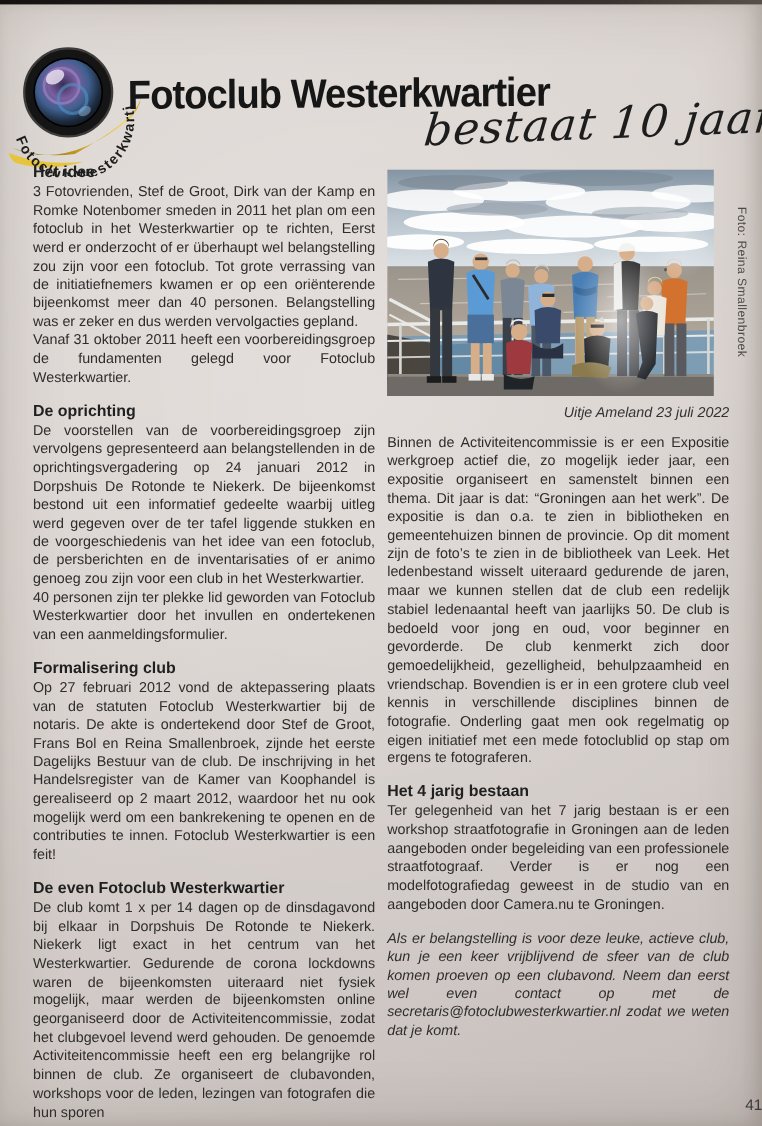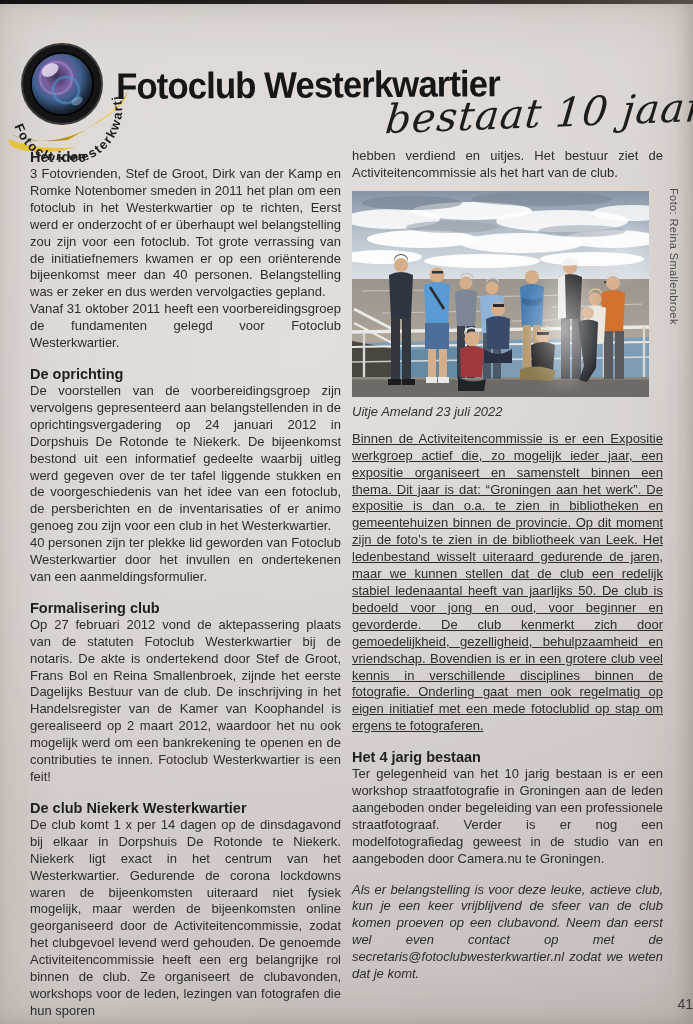--- a/index.html
+++ b/index.html
@@ -36,27 +36,27 @@
   .columns { position:absolute; top:148px; left:30px; right:30px; bottom:30px;
     display:flex; gap:11px; }
   .col { width:311px; }
   .col p { font-size:13px; line-height:16.9px; text-align:justify;
     hyphens:auto; -webkit-hyphens:auto; color:#2e2d2c; }
   .col h2 { font-size:14.5px; line-height:18px; font-weight:bold; color:#1f1f1f; }
   .sec { margin-bottom:13px; }
   .sec:last-child { margin-bottom:0; }
   .intro { margin-bottom:9px; }
   .closing { font-style:italic; margin-top:14px; }
-  .r-body { margin-top:2px;text-decoration:underline; }
+  .r-body { margin-top:2px; }
   .r-sec { margin-top:13px; }
 
   
   figure.photo { margin:6px 0 0 0; }
   .photo-svg { display:block; width:297px; height:206px; }
-  figcaption { font-size:13px; font-style:italic; color:#333; margin:7px 0 12px 0; }
+  figcaption { font-size:13px; font-style:italic; color:#333; margin:7px 0 12px 0;text-align:right; }
   .photo-credit {
     position:absolute; right:13px; top:188px;
     writing-mode:vertical-rl; font-size:11px; letter-spacing:.4px; color:#4c4a48;
   }
 
   .page-number { position:absolute; bottom:12px; left:0; width:100%;
     text-align:right; font-size:14px; color:#3a3a3a; }
 </style>
 </head>
 <body>
@@ -117,27 +117,26 @@
       <div class="sec">
         <h2>De oprichting</h2>
         <p>De voorstellen van de voorbereidingsgroep zijn vervolgens gepresenteerd aan belangstellenden in de oprichtingsvergadering op 24 januari 2012 in Dorpshuis De Rotonde te Niekerk. De bijeenkomst bestond uit een informatief gedeelte waarbij uitleg werd gegeven over de ter tafel liggende stukken en de voorgeschiedenis van het idee van een fotoclub, de persberichten en de inventarisaties of er animo genoeg zou zijn voor een club in het Westerkwartier.</p>
         <p>40 personen zijn ter plekke lid geworden van Fotoclub Westerkwartier door het invullen en ondertekenen van een aanmeldingsformulier.</p>
       </div>
       <div class="sec">
         <h2>Formalisering club</h2>
         <p>Op 27 februari 2012 vond de aktepassering plaats van de statuten Fotoclub Westerkwartier bij de notaris. De akte is ondertekend door Stef de Groot, Frans Bol en Reina Smallenbroek, zijnde het eerste Dagelijks Bestuur van de club. De inschrijving in het Handelsregister van de Kamer van Koophandel is gerealiseerd op 2 maart 2012, waardoor het nu ook mogelijk werd om een bankrekening te openen en de contributies te innen. Fotoclub Westerkwartier is een feit!</p>
       </div>
       <div class="sec">
-        <h2>De club Niekerk Westerkwartier</h2>
+        <h2>De even Fotoclub Westerkwartier</h2>
         <p>De club komt 1 x per 14 dagen op de dinsdagavond bij elkaar in Dorpshuis De Rotonde te Niekerk. Niekerk ligt exact in het centrum van het Westerkwartier. Gedurende de corona lockdowns waren de bijeenkomsten uiteraard niet fysiek mogelijk, maar werden de bijeenkomsten online georganiseerd door de Activiteitencommissie, zodat het clubgevoel levend werd gehouden. De genoemde Activiteitencommissie heeft een erg belangrijke rol binnen de club. Ze organiseert de clubavonden, workshops voor de leden, lezingen van fotografen die hun sporen</p>
       </div>
     </section>
 
     <section class="col">
-      <p class="intro">hebben verdiend en uitjes. Het bestuur ziet de Activiteitencommissie als het hart van de club.</p>
 
       <figure class="photo">
         <svg class="photo-svg" viewBox="0 0 297 206" preserveAspectRatio="none">
           <defs>
             <linearGradient id="skyG" x1="0" y1="0" x2="0" y2="1">
               <stop offset="0%" stop-color="#8494a3"></stop>
               <stop offset="45%" stop-color="#b6c2cc"></stop>
               <stop offset="100%" stop-color="#dde3e7"></stop>
             </linearGradient>
             <linearGradient id="seaG" x1="0" y1="0" x2="0" y2="1">
@@ -309,21 +308,21 @@
           <ellipse cx="212" cy="138" rx="42" ry="66" fill="url(#glareG)"></ellipse>
           <ellipse cx="268" cy="60" rx="30" ry="40" fill="url(#glareG)" opacity=".5"></ellipse>
         </svg>
         <figcaption>Uitje Ameland 23 juli 2022</figcaption>
       </figure>
 
       <p class="r-body">Binnen de Activiteitencommissie is er een Expositie werkgroep actief die, zo mogelijk ieder jaar, een expositie organiseert en samenstelt binnen een thema. Dit jaar is dat: “Groningen aan het werk”. De expositie is dan o.a. te zien in bibliotheken en gemeentehuizen binnen de provincie. Op dit moment zijn de foto’s te zien in de bibliotheek van Leek. Het ledenbestand wisselt uiteraard gedurende de jaren, maar we kunnen stellen dat de club een redelijk stabiel ledenaantal heeft van jaarlijks 50. De club is bedoeld voor jong en oud, voor beginner en gevorderde. De club kenmerkt zich door gemoedelijkheid, gezelligheid, behulpzaamheid en vriendschap. Bovendien is er in een grotere club veel kennis in verschillende disciplines binnen de fotografie. Onderling gaat men ook regelmatig op eigen initiatief met een mede fotoclublid op stap om ergens te fotograferen.</p>
 
       <div class="r-sec">
         <h2>Het 4 jarig bestaan</h2>
-        <p>Ter gelegenheid van het 10 jarig bestaan is er een workshop straatfotografie in Groningen aan de leden aangeboden onder begeleiding van een professionele straatfotograaf. Verder is er nog een modelfotografiedag geweest in de studio van en aangeboden door Camera.nu te Groningen.</p>
+        <p>Ter gelegenheid van het 7 jarig bestaan is er een workshop straatfotografie in Groningen aan de leden aangeboden onder begeleiding van een professionele straatfotograaf. Verder is er nog een modelfotografiedag geweest in de studio van en aangeboden door Camera.nu te Groningen.</p>
       </div>
 
       <p class="closing">Als er belangstelling is voor deze leuke, actieve club, kun je een keer vrijblijvend de sfeer van de club komen proeven op een clubavond. Neem dan eerst wel even contact op met de secretaris@fotoclubwesterkwartier.nl zodat we weten dat je komt.</p>
     </section>
   </main>
 
   <div class="photo-credit">Foto: Reina Smallenbroek</div>
 
   <footer class="page-number">41</footer>
 </div>

